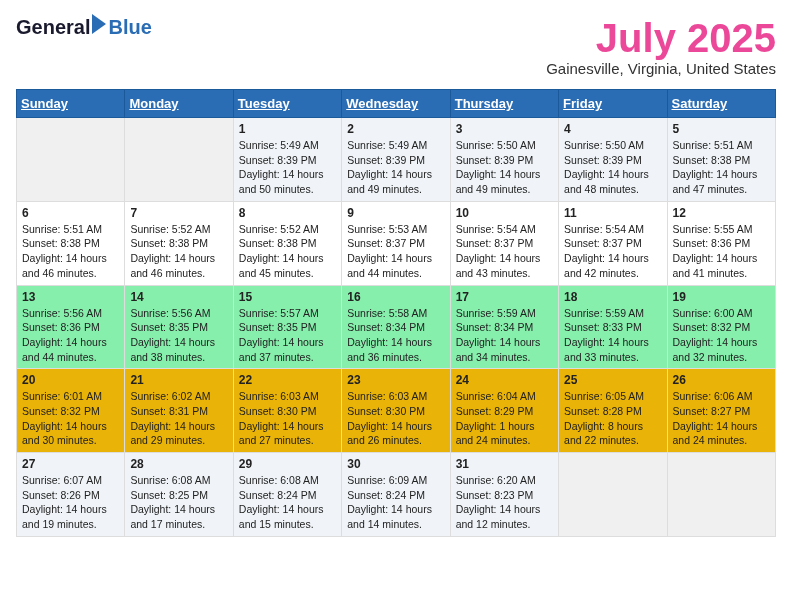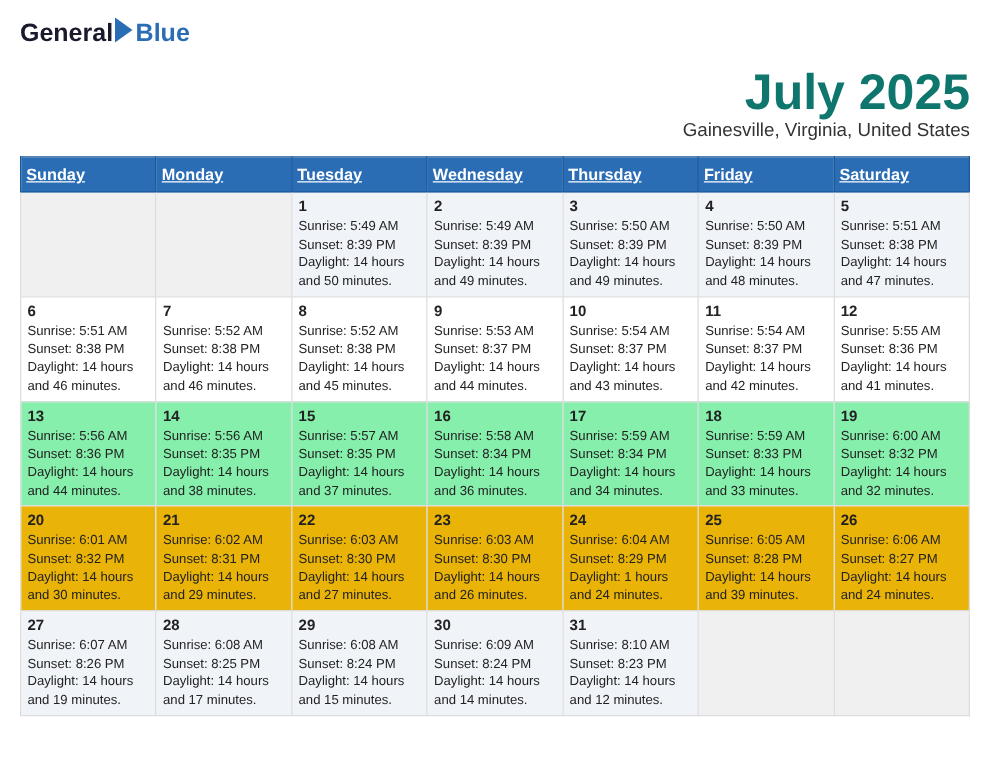--- a/index.html
+++ b/index.html
@@ -44,23 +44,22 @@
       font-weight: bold;
       color: #2a6db5;
       margin-left: 2px;
     }
     .title-area {
       text-align: right;
     }
     .month-title {
       font-size: 40px;
       font-weight: bold;
-      color: #0f766e;
+      color: #ec4899;
       line-height: 1.1;
-      margin-top: 36px;
     }
     .location {
       font-size: 15px;
       color: #333;
     }
     .calendar {
       width: 100%;
       border-collapse: collapse;
       border: 1px solid #ccc;
     }
@@ -241,21 +240,21 @@
 <span class="cell-content">Sunrise: 6:03 AM</span><br>
 <span class="cell-content">Sunset: 8:30 PM</span><br>
 <span class="cell-content">Daylight: 14 hours and 26 minutes.</span></td>
           <td><span class="day-num">24</span>
 <span class="cell-content">Sunrise: 6:04 AM</span><br>
 <span class="cell-content">Sunset: 8:29 PM</span><br>
 <span class="cell-content">Daylight: 1 hours and 24 minutes.</span></td>
           <td><span class="day-num">25</span>
 <span class="cell-content">Sunrise: 6:05 AM</span><br>
 <span class="cell-content">Sunset: 8:28 PM</span><br>
-<span class="cell-content">Daylight: 14 hours and 39 minutes.</span></td>
+<span class="cell-content">Daylight: 8 hours and 22 minutes.</span></td>
           <td><span class="day-num">26</span>
 <span class="cell-content">Sunrise: 6:06 AM</span><br>
 <span class="cell-content">Sunset: 8:27 PM</span><br>
 <span class="cell-content">Daylight: 14 hours and 24 minutes.</span></td>
         </tr>
         <tr>
           <td><span class="day-num">27</span>
 <span class="cell-content">Sunrise: 6:07 AM</span><br>
 <span class="cell-content">Sunset: 8:26 PM</span><br>
 <span class="cell-content">Daylight: 14 hours and 19 minutes.</span></td>
@@ -265,21 +264,21 @@
 <span class="cell-content">Daylight: 14 hours and 17 minutes.</span></td>
           <td><span class="day-num">29</span>
 <span class="cell-content">Sunrise: 6:08 AM</span><br>
 <span class="cell-content">Sunset: 8:24 PM</span><br>
 <span class="cell-content">Daylight: 14 hours and 15 minutes.</span></td>
           <td><span class="day-num">30</span>
 <span class="cell-content">Sunrise: 6:09 AM</span><br>
 <span class="cell-content">Sunset: 8:24 PM</span><br>
 <span class="cell-content">Daylight: 14 hours and 14 minutes.</span></td>
           <td><span class="day-num">31</span>
-<span class="cell-content">Sunrise: 8:10 AM</span><br>
+<span class="cell-content">Sunrise: 6:20 AM</span><br>
 <span class="cell-content">Sunset: 8:23 PM</span><br>
 <span class="cell-content">Daylight: 14 hours and 12 minutes.</span></td>
           <td class="empty-cell" style="background: rgb(232, 232, 232);"></td>
           <td class="empty-cell" style="background: rgb(232, 232, 232);"></td>
         </tr>
       </tbody>
   </table>
 </div>
 
 </body></html>

